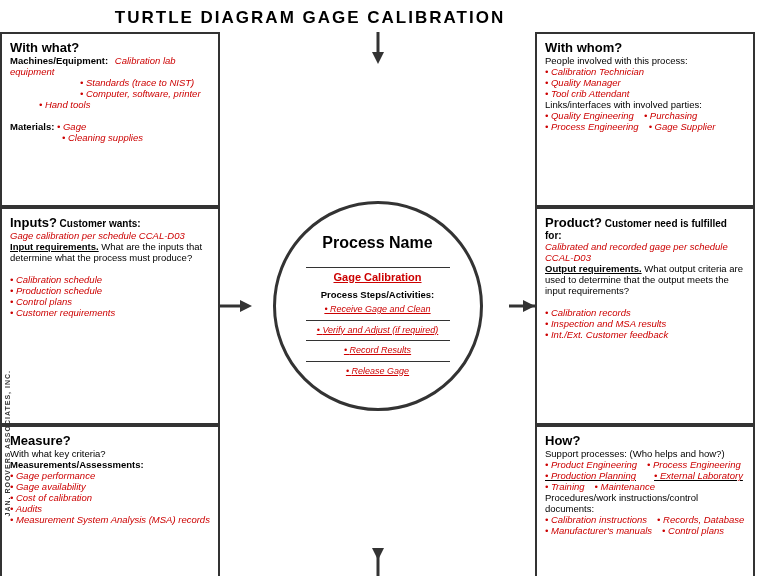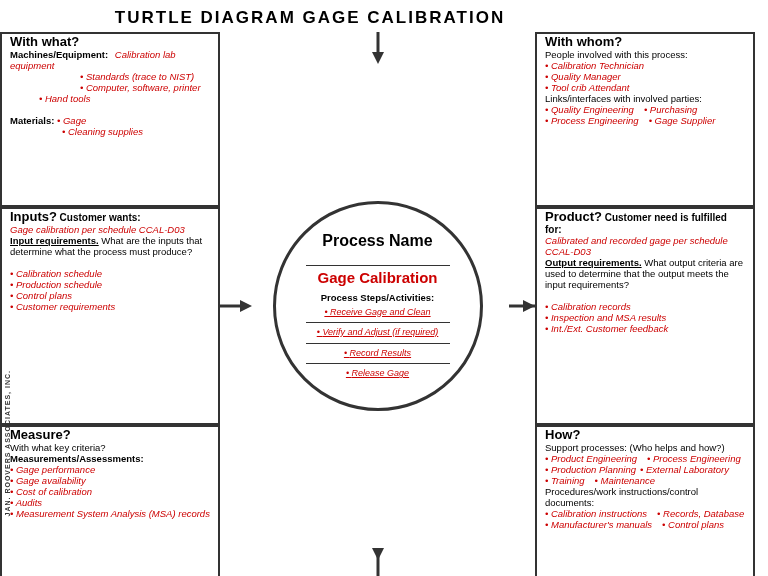--- a/index.html
+++ b/index.html
@@ -30,21 +30,21 @@
       grid-template-columns: 220px 1fr 220px;
       grid-template-rows: 175px 1fr 155px;
       width: 755px;
       margin: 0 auto;
       height: 548px;
       gap: 0;
       position: relative;
     }
     .box {
       border: 2px solid #333;
-      padding: 0 8px;
+      padding: 6px 8px;
       background: #fff;
       font-size: 9.5px;
       position: relative;
       overflow: hidden;
     }
     .box-title {
       font-size: 13px;
       font-weight: 900;
       font-family: Arial, sans-serif;
     }
@@ -120,23 +120,24 @@
       position: relative;
       z-index: 2;
     }
     .process-name-label {
       font-size: 16px;
       font-weight: 900;
       font-family: Arial, sans-serif;
       margin-bottom: 12px;
     }
     .process-gage-label {
-      font-size: 15px;
+      font-size: 11px;
       font-weight: 700;
       color: #cc0000;
+      text-decoration: underline;
       margin-bottom: 6px;
     }
     .process-steps-label {
       font-size: 9.5px;
       font-weight: 700;
       margin-bottom: 3px;
     }
     .process-step {
       font-size: 9px;
       color: #cc0000;
@@ -273,21 +274,21 @@
     </div>
 
     <div class="box box-how">
       <span class="box-title">How?</span><br>
       <span>Support processes:</span>
       <span>(Who helps and how?)</span><br>
       <div style="display:flex;gap:10px;">
         <span class="italic-red">• <span>Product Engineering</span></span>
         <span class="italic-red">• <span>Process Engineering</span></span>
       </div>
-      <div style="display:flex;gap:4px;">
+      <div style="display:flex;gap:18px;text-decoration:underline;">
         <span class="italic-red">• <span>Production Planning</span></span>
         <span class="italic-red">• <span>External Laboratory</span></span>
       </div>
       <div style="display:flex;gap:10px;">
         <span class="italic-red">• <span>Training</span></span>
         <span class="italic-red">• <span>Maintenance</span></span>
       </div>
       <span>Procedures/work instructions/control documents:</span><br>
       <div style="display:flex;gap:10px;">
         <span class="italic-red">• <span>Calibration instructions</span></span>

